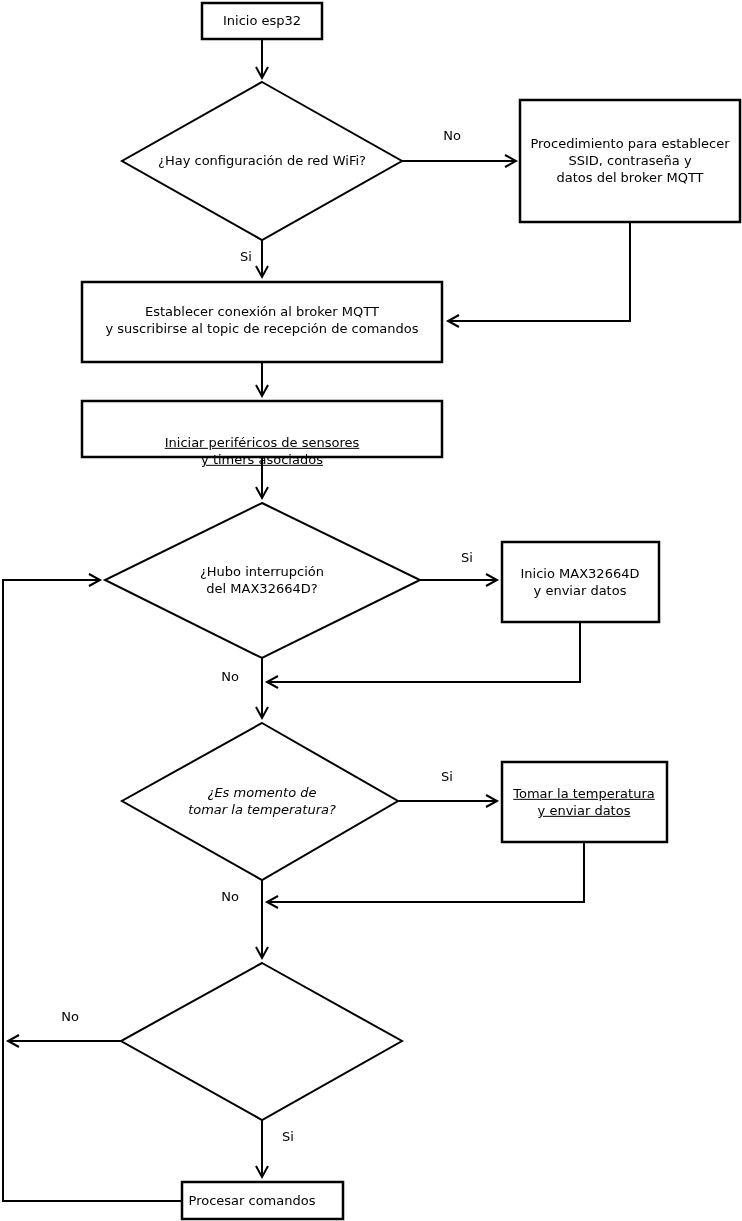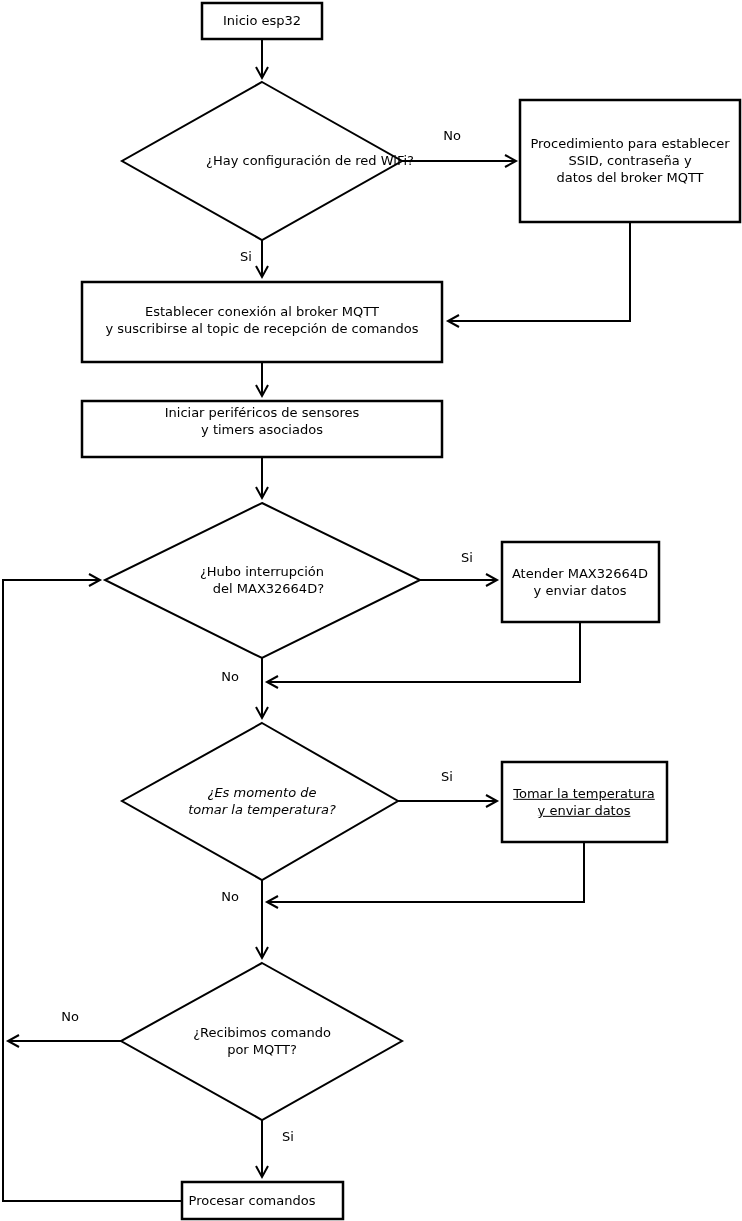--- a/index.html
+++ b/index.html
@@ -67,38 +67,36 @@
       <polygon points="262,503 420,580 262,658 105,580" stroke-width="2"></polygon>
       <rect x="502" y="542" width="157" height="80" stroke-width="2.5"></rect>
       <polygon points="262,723 398,801 262,880 122,801" stroke-width="2"></polygon>
       <rect x="502" y="762" width="165" height="80" stroke-width="2.5"></rect>
       <polygon points="262,963 402,1041 262,1120 121,1041" stroke-width="2"></polygon>
       <rect x="182" y="1182" width="161" height="37" stroke-width="2.5"></rect>
     </g>
   </svg>
 
   <div class="lbl" style="left:262px; top:21px;">Inicio esp32</div>
-  <div class="lbl" style="left:262px; top:161px;margin-left:48px;">¿Hay configuración de red WiFi?</div>
+  <div class="lbl" style="left:262px; top:161px;">¿Hay configuración de red WiFi?</div>
   <div class="lbl" style="left:262px; top:320px;">Establecer conexión al broker MQTT
 y suscribirse al topic de recepción de comandos</div>
   <div class="lbl" style="left:630px; top:161px;">Procedimiento para establecer
 SSID, contraseña y
 datos del broker MQTT</div>
-  <div class="lbl" style="left:262px; top:421px;">Iniciar periféricos de sensores
+  <div class="lbl" style="left:262px; top:451px;text-decoration:underline;">Iniciar periféricos de sensores
 y timers asociados</div>
-  <div class="lbl" style="left:262px; top:580px;text-align:right;">¿Hubo interrupción
+  <div class="lbl" style="left:262px; top:580px;">¿Hubo interrupción
 del MAX32664D?</div>
-  <div class="lbl" style="left:580px; top:582px;">Atender MAX32664D
+  <div class="lbl" style="left:580px; top:582px;">Inicio MAX32664D
 y enviar datos</div>
   <div class="lbl" style="left:262px; top:801px;font-style:italic;">¿Es momento de
 tomar la temperatura?</div>
   <div class="lbl" style="left:584px; top:802px;text-decoration:underline;">Tomar la temperatura
 y enviar datos</div>
-  <div class="lbl" style="left:262px; top:1041px;">¿Recibimos comando
-por MQTT?</div>
   <div class="lbl" style="left:252px; top:1201px;">Procesar comandos</div>
 
   <div class="lbl" style="left:452px; top:136px;">No</div>
   <div class="lbl" style="left:246px; top:257px;">Si</div>
   <div class="lbl" style="left:467px; top:558px;">Si</div>
   <div class="lbl" style="left:230px; top:677px;">No</div>
   <div class="lbl" style="left:447px; top:777px;">Si</div>
   <div class="lbl" style="left:230px; top:897px;">No</div>
   <div class="lbl" style="left:70px;  top:1017px;">No</div>
   <div class="lbl" style="left:288px; top:1137px;">Si</div>

